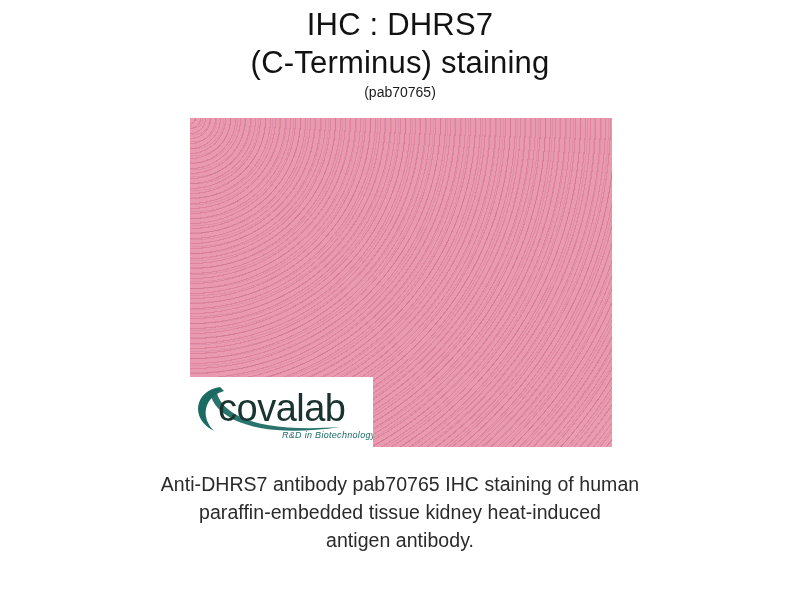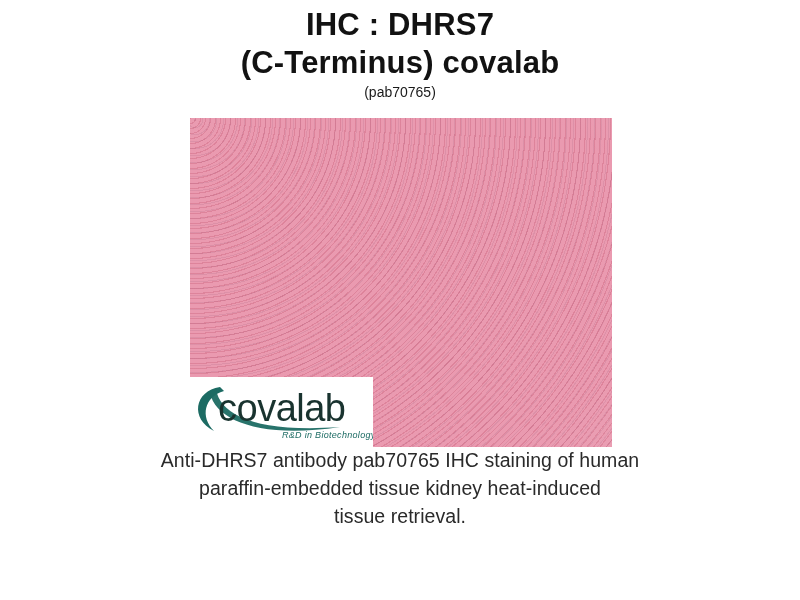--- a/index.html
+++ b/index.html
@@ -17,21 +17,21 @@
   }
 
   
   .title-block {
     width: 800px;
     padding-top: 6px;
     text-align: center;
   }
   .title-line {
     font-size: 31px;
-    font-weight: bold;
+    font-weight: normal;
     letter-spacing: 0.2px;
     line-height: 38px;
     color: #121212;
   }
   .subtitle-line {
     font-size: 14px;
     font-weight: normal;
     line-height: 18px;
     margin-top: 1px;
     color: #1a1a1a;
@@ -155,37 +155,37 @@
     height: 70px;
     background: #ffffff;
     overflow: hidden;
   }
   .logo-svg { display: block; }
 
   
   .caption {
     position: absolute;
     left: 0;
-    top: 446px;
+    top: 470px;
     width: 800px;
     text-align: center;
   }
   .caption-line {
     font-size: 19.5px;
     line-height: 28px;
     color: #2a2a2a;
     letter-spacing: 0.05px;
   }
 </style>
 </head>
 <body>
 
 <div class="title-block">
   <div class="title-line">IHC : DHRS7</div>
-  <div class="title-line">(C-Terminus) covalab</div>
+  <div class="title-line">(C-Terminus) staining</div>
   <div class="subtitle-line">(pab70765)</div>
 </div>
 
 <div class="figure-wrap">
   <div class="micrograph"></div>
   <div class="micro-grain"></div>
   <div class="micro-soft"></div>
 
   <div class="logo-band">
     <svg class="logo-svg" width="183" height="70" viewBox="0 0 183 70" xmlns="http://www.w3.org/2000/svg">
@@ -197,14 +197,14 @@
       <text x="28" y="44" font-family="'Liberation Sans', sans-serif" font-size="38" fill="#19332f" letter-spacing="-0.5">covalab</text>
 
       <text x="92" y="61" font-family="'Liberation Sans', sans-serif" font-size="9" font-style="italic" fill="#1c6b63" letter-spacing="0.3">R&amp;D in Biotechnology</text>
     </svg>
   </div>
 </div>
 
 <div class="caption">
   <div class="caption-line">Anti-DHRS7 antibody pab70765 IHC staining of human</div>
   <div class="caption-line">paraffin-embedded tissue kidney heat-induced</div>
-  <div class="caption-line">tissue retrieval.</div>
+  <div class="caption-line">antigen antibody.</div>
 </div>
 
 </body></html>

